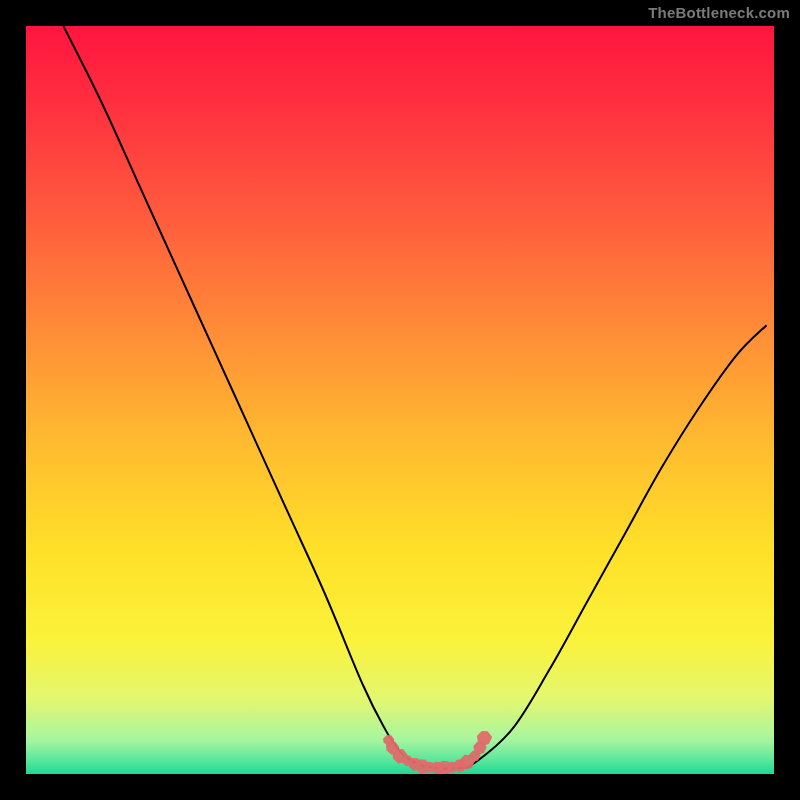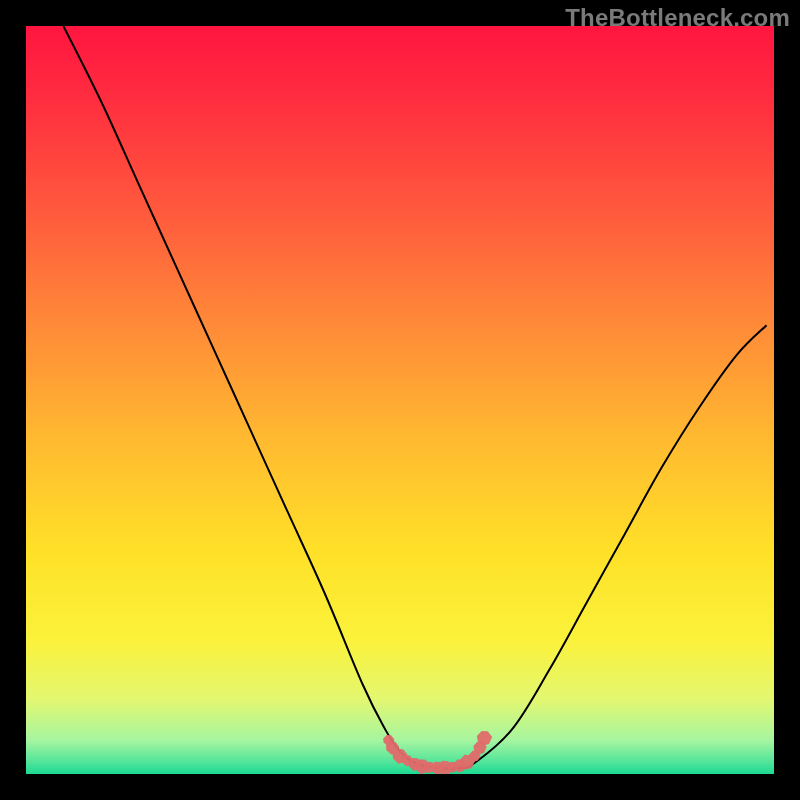--- a/index.html
+++ b/index.html
@@ -24,21 +24,21 @@
     left: 0;
     top: 0;
     width: 748px;
     height: 748px;
   }
   .watermark {
     position: absolute;
     top: 4px;
     right: 10px;
     color: #7a7a7a;
-    font-size: 24px;
+    font-size: 15px;
     font-weight: 600;
     letter-spacing: 0.2px;
     user-select: none;
   }
   svg { display: block; }
 </style>
 </head>
 <body>
 
 <div class="watermark">TheBottleneck.com</div>

